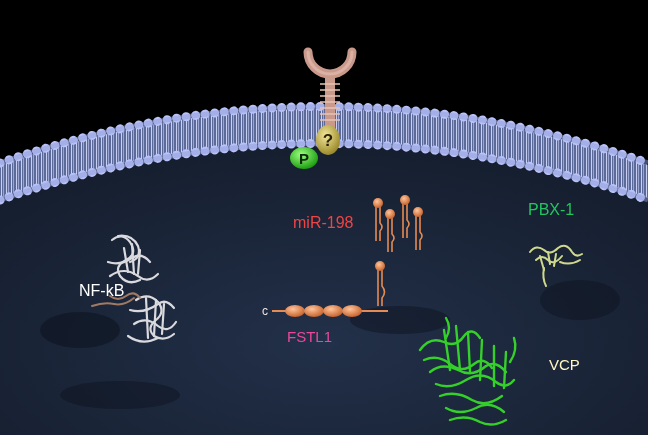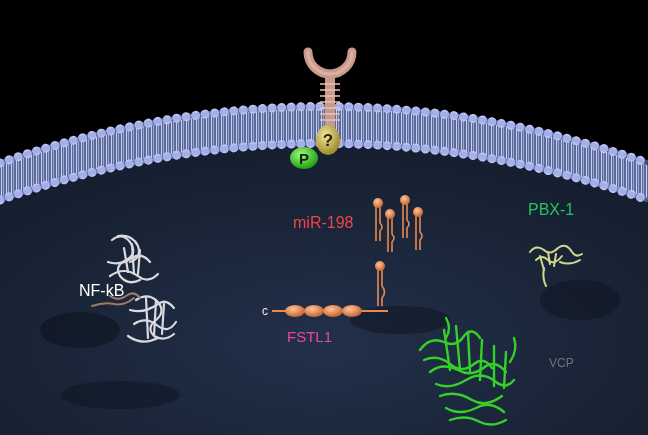--- a/index.html
+++ b/index.html
@@ -3,21 +3,21 @@
 <meta charset="utf-8">
 <style>
   html, body { margin:0; padding:0; background:#000; }
   body { width:648px; height:435px; overflow:hidden; position:relative; font-family:"Liberation Sans", sans-serif; }
   #stage { position:absolute; left:0; top:0; width:648px; height:435px; }
   .label { position:absolute; font-family:"Liberation Sans", sans-serif; white-space:nowrap; }
   .lbl-msln { left:233px; top:66px; font-size:19px; color:#e9d6cc; }
   .lbl-mir { left:293px; top:214px; font-size:16px; color:#ef4444; }
   .lbl-nfkb { left:51px; top:282px; font-size:16px; color:#ffffff;margin-left:28px; }
   .lbl-pbx { left:528px; top:201px; font-size:16px; color:#22c55e; }
-  .lbl-vcp { left:549px; top:356px; font-size:12px; color:#737373; }
+  .lbl-vcp { left:549px; top:356px; font-size:15px; color:#fef9c3; }
   .lbl-fstl { left:287px; top:328px; font-size:15px; color:#ec4899; }
   .lbl-c { left:262px; top:304px; font-size:12px; color:#f0e6e0; }
 </style>
 </head>
 <body>
 
 <div id="stage">
   <svg width="648" height="435" viewBox="0 0 648 435" xmlns="http://www.w3.org/2000/svg">
     <defs>
       <radialGradient id="cyto" cx="50%" cy="70%" r="75%">

